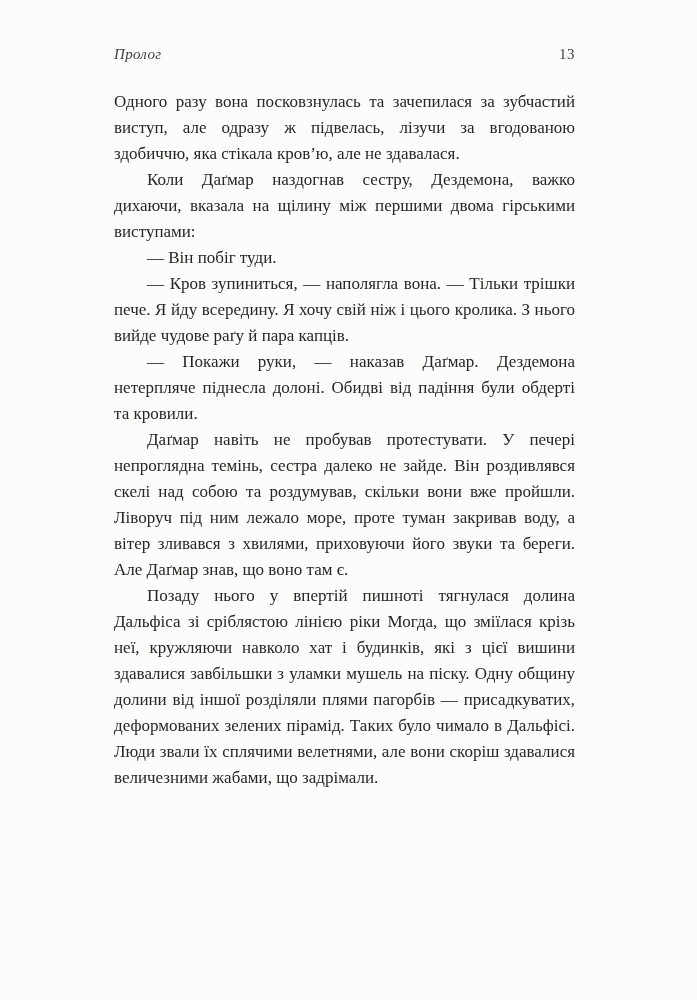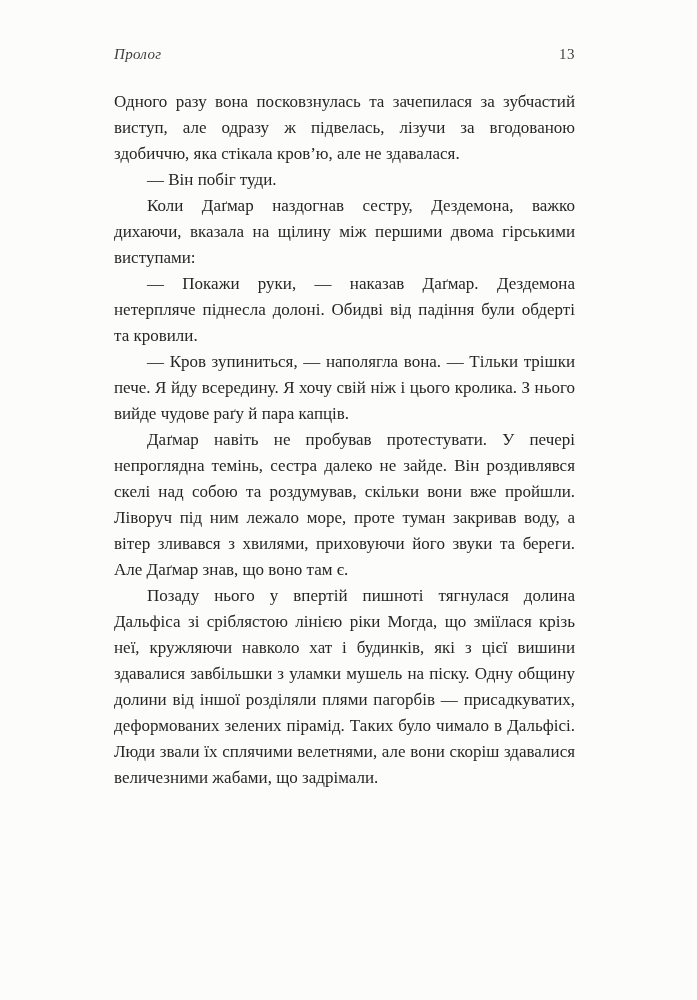--- a/index.html
+++ b/index.html
@@ -55,20 +55,20 @@
 </head>
 <body>
 
 <div class="book-page">
   <header class="page-header">
     <span class="running-title">Пролог</span>
     <span class="page-number">13</span>
   </header>
   <main class="page-body">
       <p class="para">Одного разу вона посковзнулась та зачепилася за зубчастий виступ, але одразу ж підвелась, лізучи за вгодованою здобиччю, яка стікала кров’ю, але не здавалася.</p>
+      <p class="para indent">Коли Даґмар наздогнав сестру, Дездемона, важко дихаючи, вказала на щілину між першими двома гірськими виступами:</p>
       <p class="para indent">— Він побіг туди.</p>
-      <p class="para indent">Коли Даґмар наздогнав сестру, Дездемона, важко дихаючи, вказала на щілину між першими двома гірськими виступами:</p>
+      <p class="para indent">— Кров зупиниться, — наполягла вона. — Тільки трішки пече. Я йду всередину. Я хочу свій ніж і цього кролика. З нього вийде чудове раґу й пара капців.</p>
       <p class="para indent">— Покажи руки, — наказав Даґмар. Дездемона нетерпляче піднесла долоні. Обидві від падіння були обдерті та кровили.</p>
-      <p class="para indent">— Кров зупиниться, — наполягла вона. — Тільки трішки пече. Я йду всередину. Я хочу свій ніж і цього кролика. З нього вийде чудове раґу й пара капців.</p>
       <p class="para indent">Даґмар навіть не пробував протестувати. У печері непроглядна темінь, сестра далеко не зайде. Він роздивлявся скелі над собою та роздумував, скільки вони вже пройшли. Ліворуч під ним лежало море, проте туман закривав воду, а вітер зливався з хвилями, приховуючи його звуки та береги. Але Даґмар знав, що воно там є.</p>
       <p class="para indent">Позаду нього у впертій пишноті тягнулася долина Дальфіса зі сріблястою лінією ріки Могда, що зміїлася крізь неї, кружляючи навколо хат і будинків, які з цієї вишини здавалися завбільшки з уламки мушель на піску. Одну общину долини від іншої розділяли плями пагорбів — присадкуватих, деформованих зелених пірамід. Таких було чимало в Дальфісі. Люди звали їх сплячими велетнями, але вони скоріш здавалися величезними жабами, що задрімали.</p>
     </main>
 </div>
 
 </body></html>

